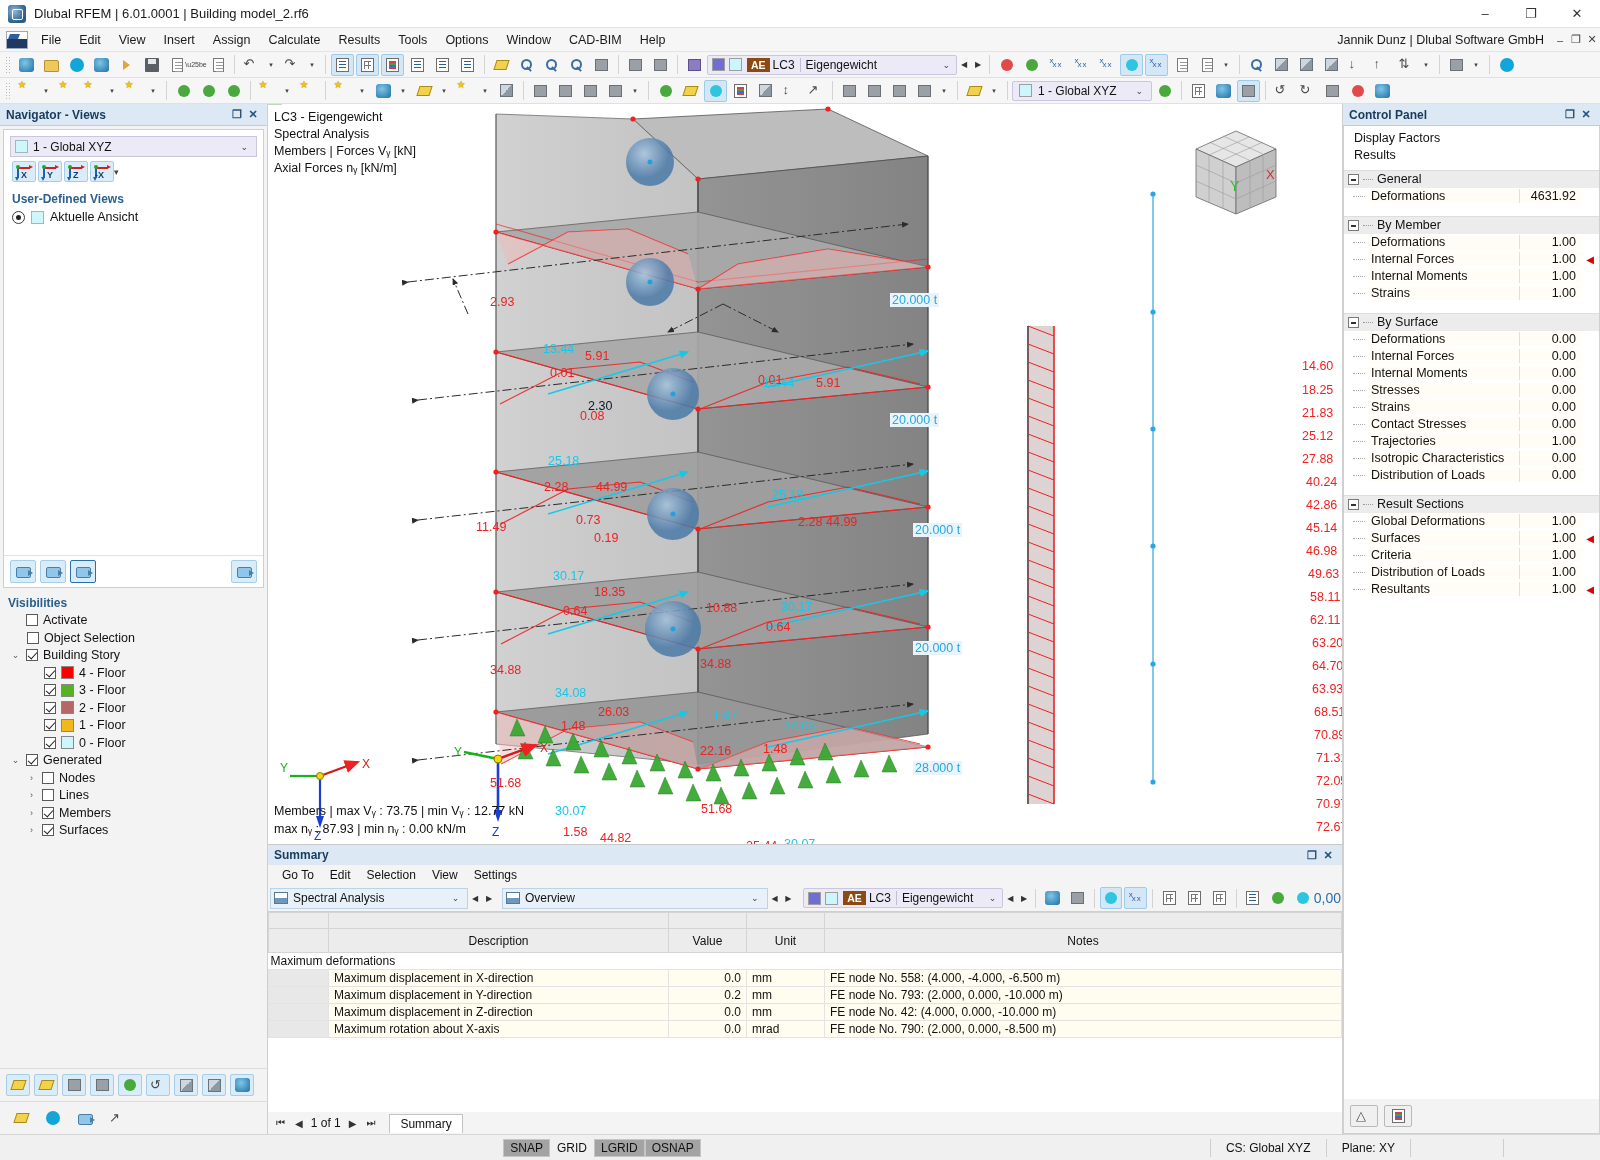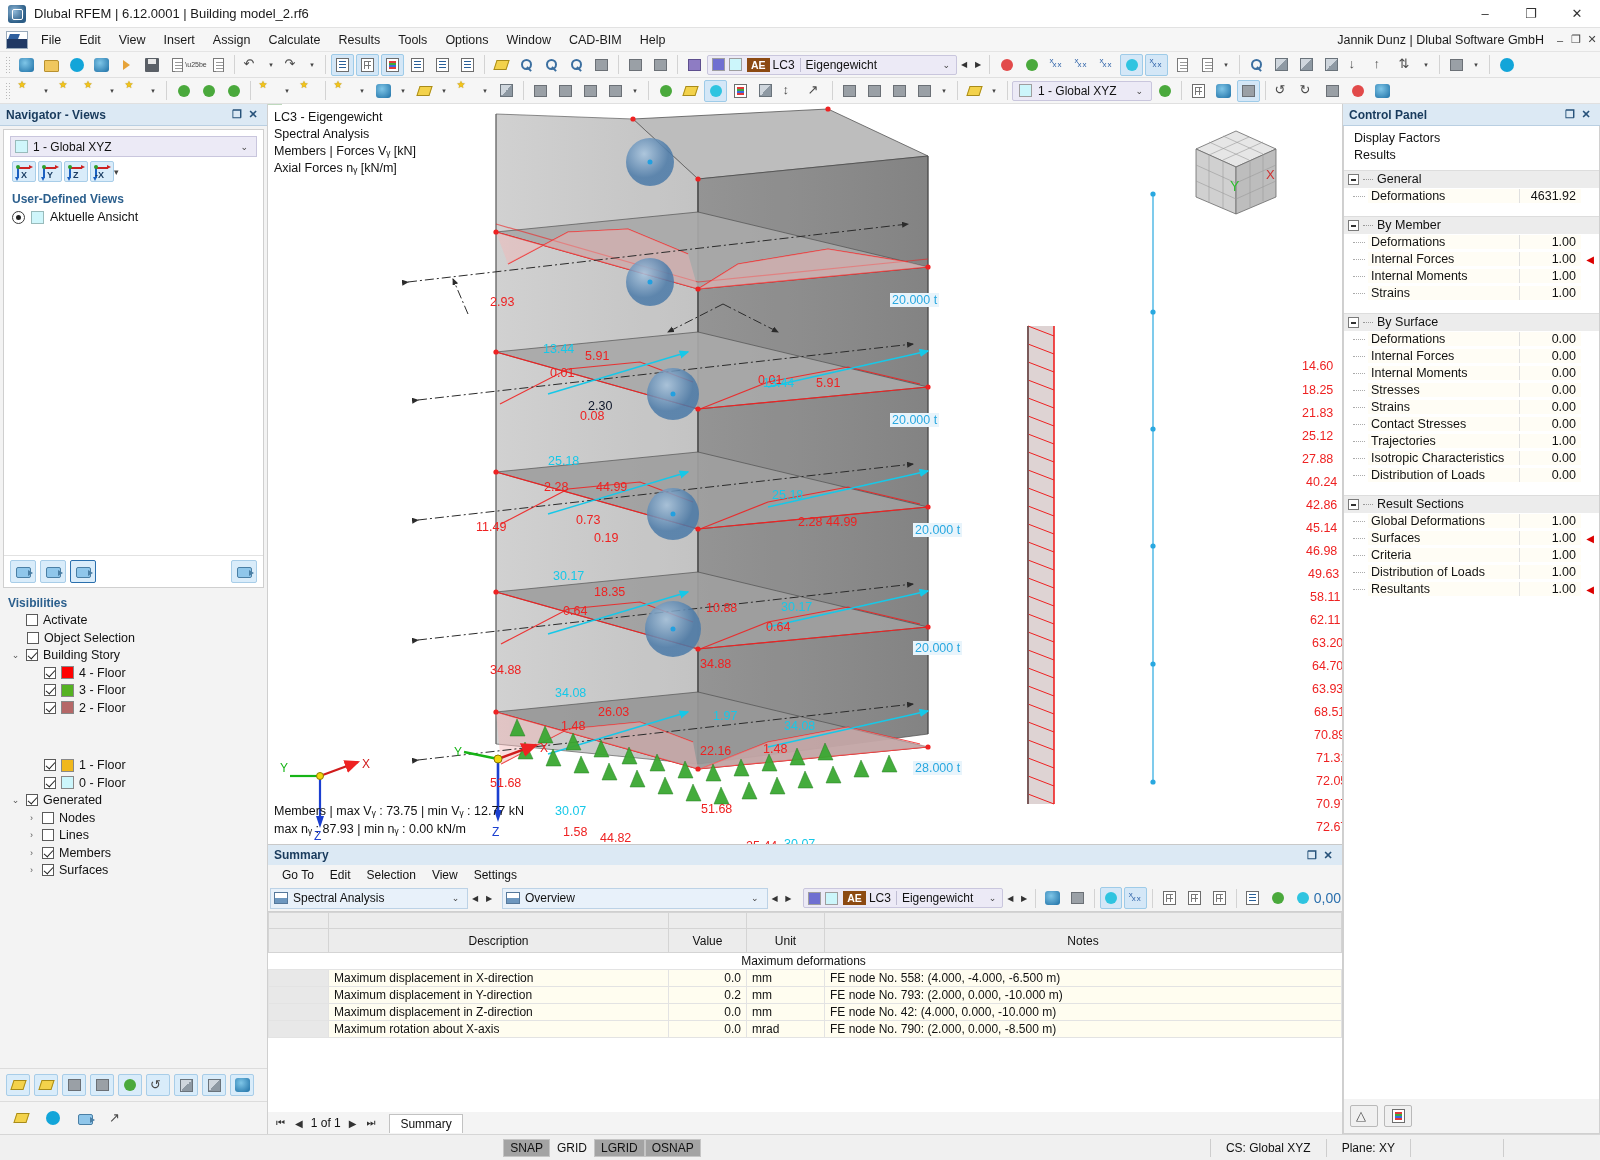--- a/index.html
+++ b/index.html
@@ -258,21 +258,21 @@
   svg.vp { position:absolute; left:0; top:0; }
   .lbl-red { fill:#e22; font-size:12px; font-family:"Liberation Sans",sans-serif; }
 </style>
 </head>
 <body>
 
 <div class="app">
 
   <div class="titlebar">
     <div class="app-icon"></div>
-    <div class="title">Dlubal RFEM | 6.12.0001 | Building model_2.rf6</div>
+    <div class="title">Dlubal RFEM | 6.01.0001 | Building model_2.rf6</div>
     <div class="spacer"></div>
     <div class="winbtn">–</div>
     <div class="winbtn">❐</div>
     <div class="winbtn close">✕</div>
   </div>
 
   <div class="menubar">
     <div class="menu-logo"></div>
     <div class="mi">File</div>
     <div class="mi">Edit</div>
@@ -742,21 +742,21 @@
         <div class="trow" style="padding-left:40px;">
           <span class="cb ck"></span>
           <span class="colorsq" style="background:#55b222"></span>
           <span>3 - Floor</span>
         </div>
         <div class="trow" style="padding-left:40px;">
           <span class="cb ck"></span>
           <span class="colorsq" style="background:#b56767"></span>
           <span>2 - Floor</span>
         </div>
-        <div class="trow" style="padding-left:40px;margin-top:40px;">
+        <div class="trow" style="padding-left:40px;">
           <span class="cb ck"></span>
           <span class="colorsq" style="background:#f0b81c"></span>
           <span>1 - Floor</span>
         </div>
         <div class="trow" style="padding-left:40px;">
           <span class="cb ck"></span>
           <span class="colorsq" style="background:#ccf6fb"></span>
           <span>0 - Floor</span>
         </div>
         <div class="trow" style="padding-left:6px;">
@@ -1289,21 +1289,21 @@
               <tr class="h2">
                 <th></th>
                 <th>Description</th>
                 <th>Value</th>
                 <th>Unit</th>
                 <th>Notes</th>
               </tr>
             </thead>
             <tbody>
               <tr class="group">
-                <td colspan="5" style="border-top:1px dotted #999;border-bottom:1px dotted #999;text-align:center;">Maximum deformations</td>
+                <td colspan="5" style="border-top:1px dotted #999;border-bottom:1px dotted #999;">Maximum deformations</td>
               </tr>
               <tr>
                 <td class="rowhdr"></td>
                 <td class="desc">Maximum displacement in X-direction</td>
                 <td class="num">0.0</td>
                 <td class="unit">mm</td>
                 <td class="notes">FE node No. 558: (4.000, -4.000, -6.500 m)</td>
               </tr>
               <tr>
                 <td class="rowhdr"></td>

